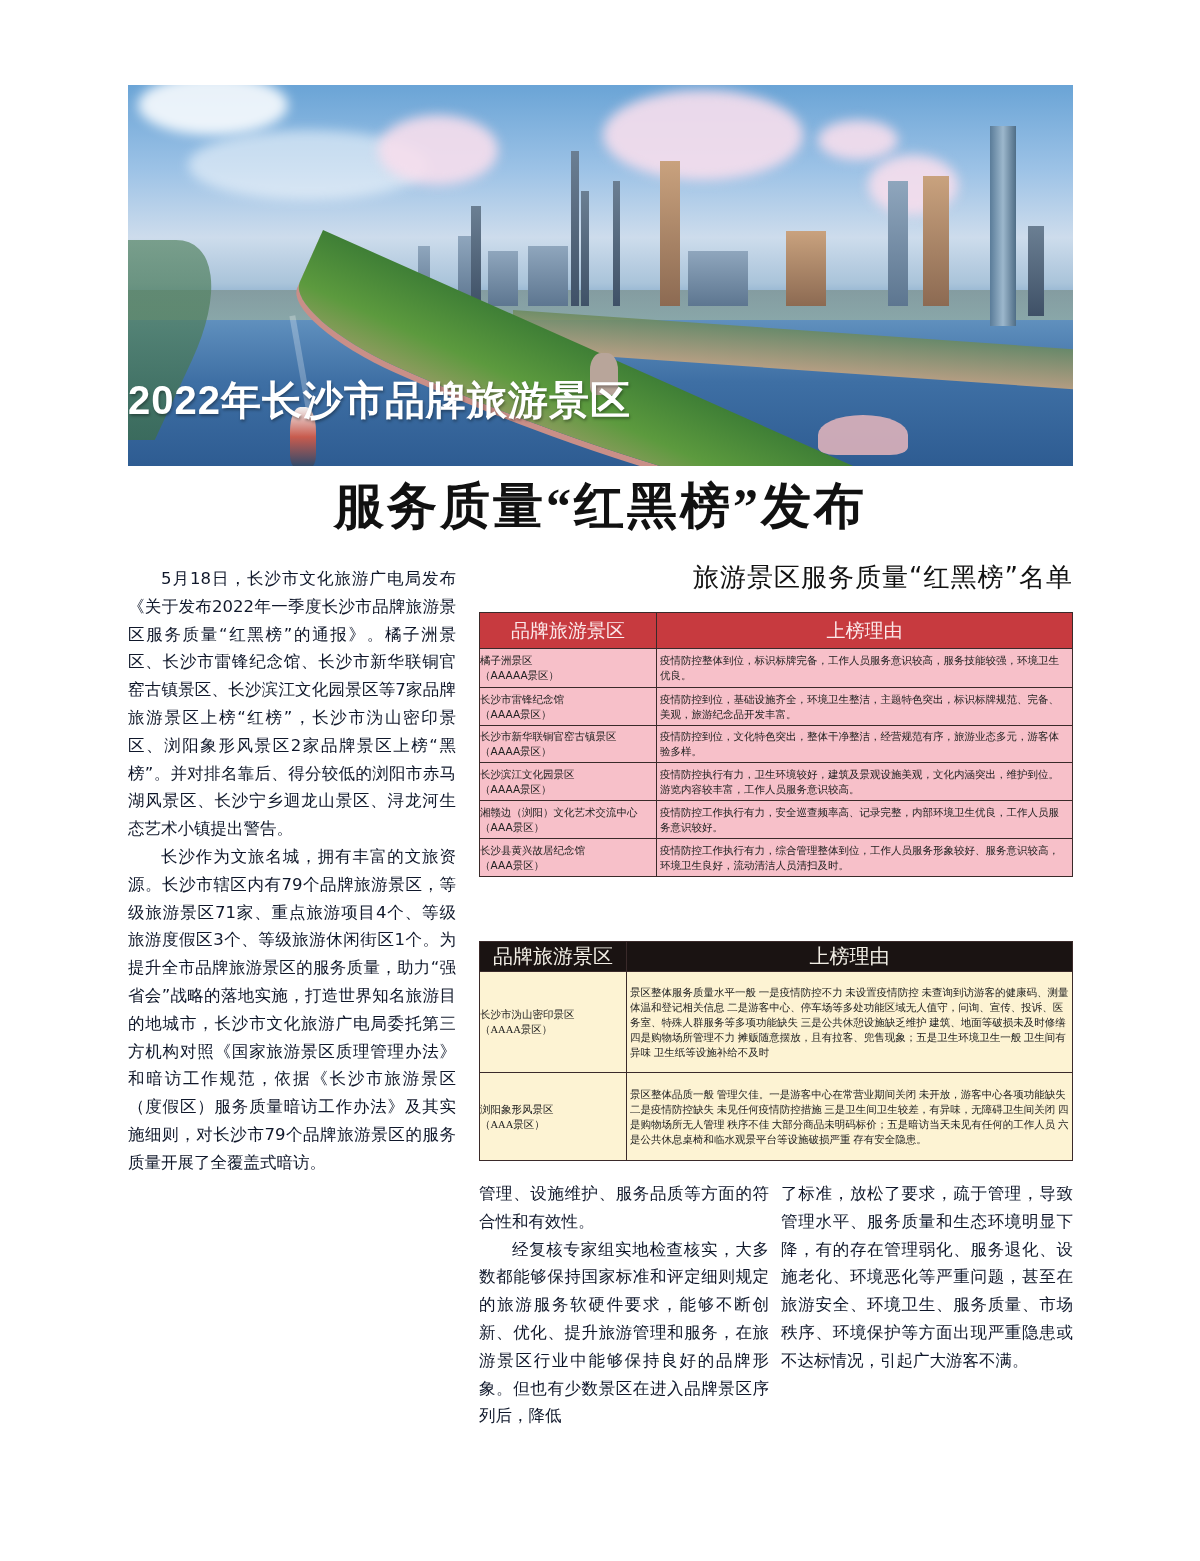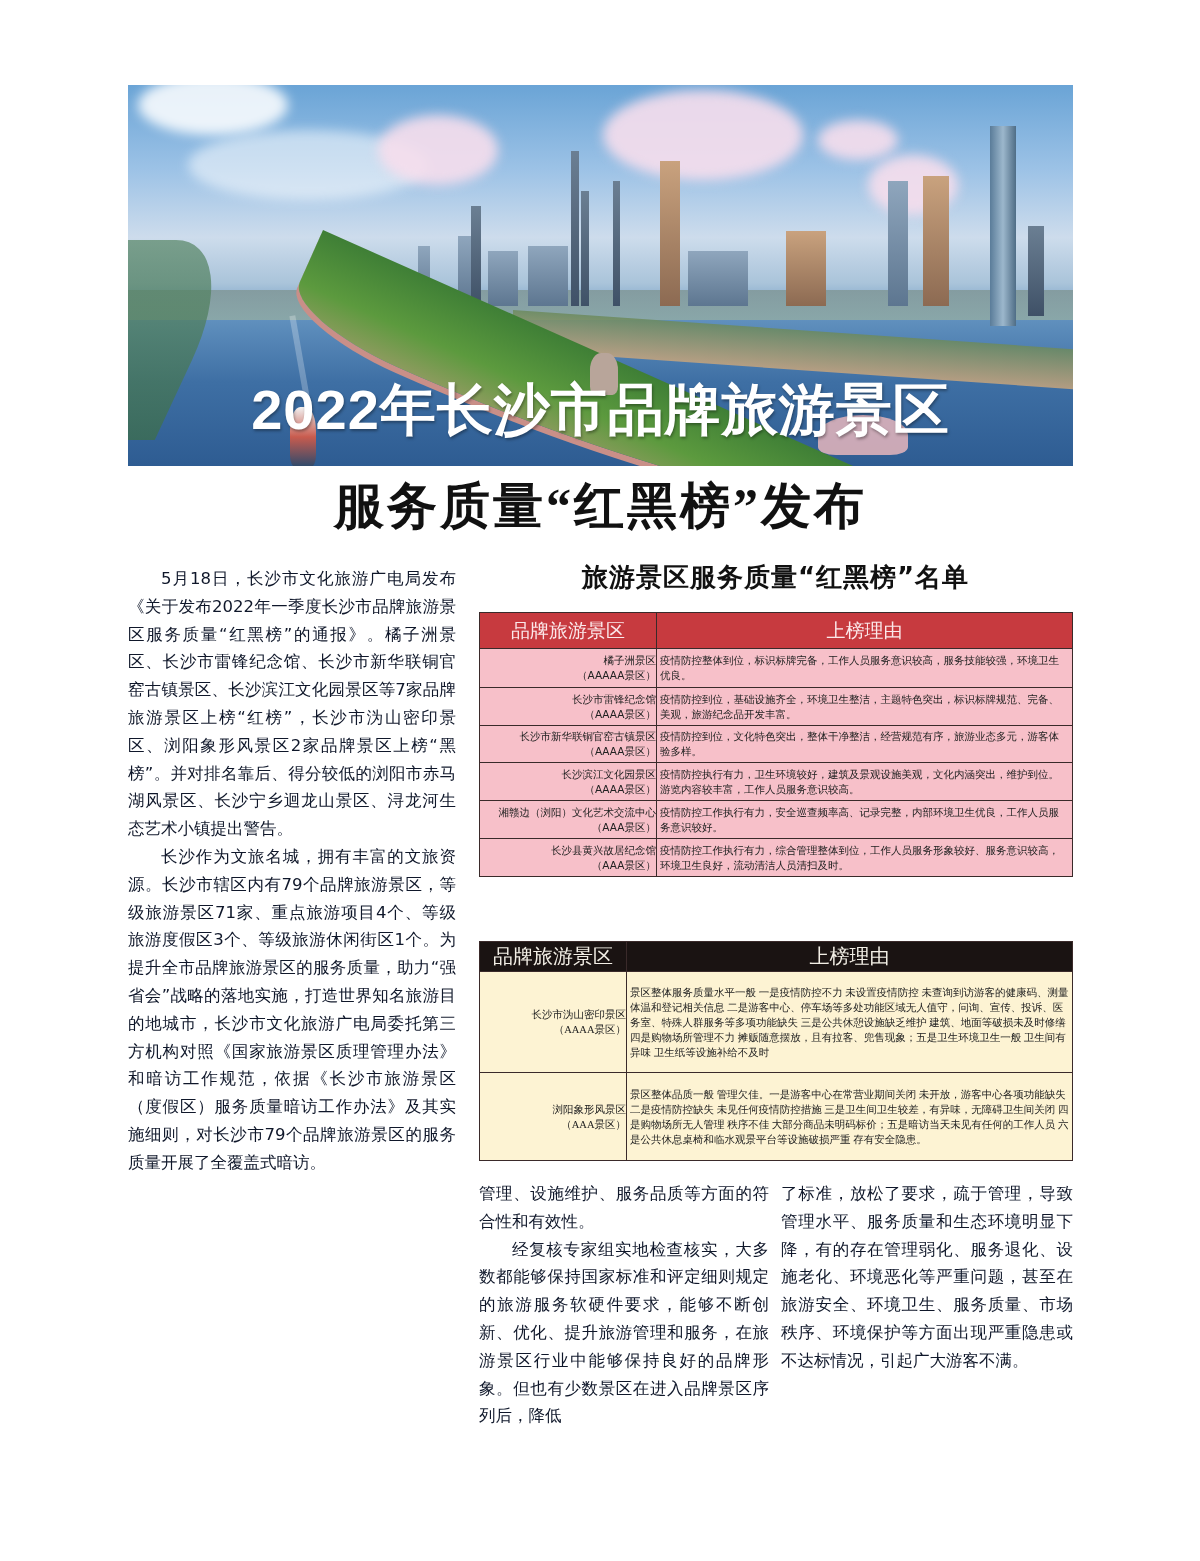--- a/index.html
+++ b/index.html
@@ -26,23 +26,23 @@
     transform: rotate(24deg); transform-origin: left top;
     box-shadow: 0 6px 0 #c98f88;
   }
   .hero .statue { position: absolute; left: 462px; top: 268px; width: 28px; height: 42px; background: #b8a59a; border-radius: 40% 40% 20% 20%; }
   .hero .plaza { position: absolute; left: 690px; top: 330px; width: 90px; height: 40px; background: #e6b6bc; border-radius: 50% 50% 20% 20%; opacity: 0.85; }
   .hero .left-bank { position: absolute; left: 0; top: 155px; width: 120px; height: 200px; background: linear-gradient(180deg,#5d8a6c,#3d6e4a); border-radius: 0 60% 0 0; opacity: 0.75; transform: skewX(-25deg); transform-origin: top left; }
   .hero .boat { position: absolute; left: 162px; top: 322px; width: 26px; height: 60px; background: linear-gradient(180deg,#f2f2f2,#c85b4e 50%,#2c4a6c); border-radius: 40% 40% 20% 20%; }
   .hero .wake { position: absolute; left: 170px; top: 230px; width: 6px; height: 100px; background: rgba(255,255,255,0.25); transform: rotate(-10deg); }
 
   .hero-title {
-    position: absolute; left: 0; top: 288px; width: 945px; text-align: center;
+    position: absolute; left: 0; top: 288px; width: 945px; text-align: left;
     font-family: "Liberation Sans", "DejaVu Sans", sans-serif; font-weight: bold;
-    font-size: 56px; color: #ffffff; letter-spacing: 1px;
+    font-size: 40px; color: #ffffff; letter-spacing: 1px;
     text-shadow: 1px 2px 3px rgba(0,0,0,0.35);
   }
 
   .subtitle {
     position: absolute; left: 128px; top: 473px; width: 945px; text-align: center;
     font-family: Liberation Serif, serif; font-weight: bold; font-size: 50px; color: #111111;
     letter-spacing: 3px;
   }
 
   
@@ -51,30 +51,30 @@
     color: #0f172a; text-align: justify;
   }
   .col p { text-indent: 2em; }
   .col p.noindent { text-indent: 0; }
   .col-left { left: 128px; top: 565px; width: 328px; }
   .col-mid { left: 479px; top: 1180px; width: 290px; }
   .col-right { left: 781px; top: 1180px; width: 292px; }
 
   
   .list-title {
-    position: absolute; left: 478px; top: 560px; width: 595px; text-align: center;
-    font-family: "DejaVu Sans", sans-serif; font-weight: bold; font-size: 26px; color: #111;
+    position: absolute; left: 478px; top: 560px; width: 595px; text-align: right;
+    font-family: "DejaVu Sans", sans-serif; font-weight: normal; font-size: 26px; color: #111;
     letter-spacing: 1px;
   }
 
   
   table.rb { position: absolute; border-collapse: collapse; table-layout: fixed; }
   table.rb th, table.rb td { border: 1.5px solid #3a2a2a; vertical-align: middle; }
   table.rb th { font-family: "DejaVu Sans", sans-serif; font-weight: normal; }
-  table.rb td.name { text-align: right; font-size: 10.5px; line-height: 15px; color: #222; }
+  table.rb td.name { text-align: left; font-size: 10.5px; line-height: 15px; color: #222; }
   table.rb td.reason { text-align: left; font-size: 10.5px; line-height: 15px; color: #222; padding: 1px 3px; }
 
   .red-table { left: 479px; top: 612px; width: 593px; }
   .red-table th { background: #c73a3f; color: #fbe8ea; font-size: 19px; height: 36px; }
   .red-table td { background: #f7c0c9; }
   .red-table col.c1 { width: 177px; }
   .red-table col.c2 { width: 416px; }
 
   .black-table { left: 479px; top: 941px; width: 593px; }
   .black-table th { background: #1a1312; color: #f3efe6; font-size: 20px; height: 30px; }

